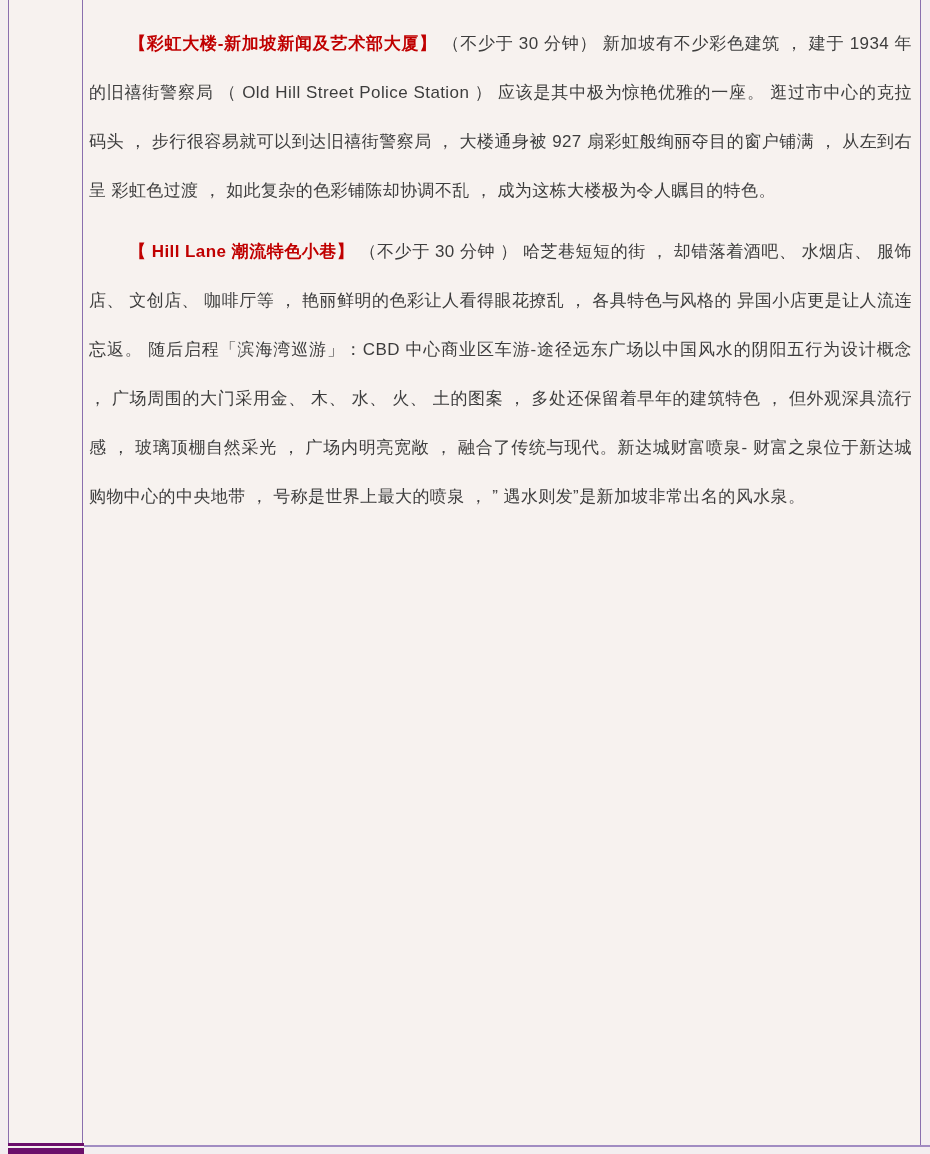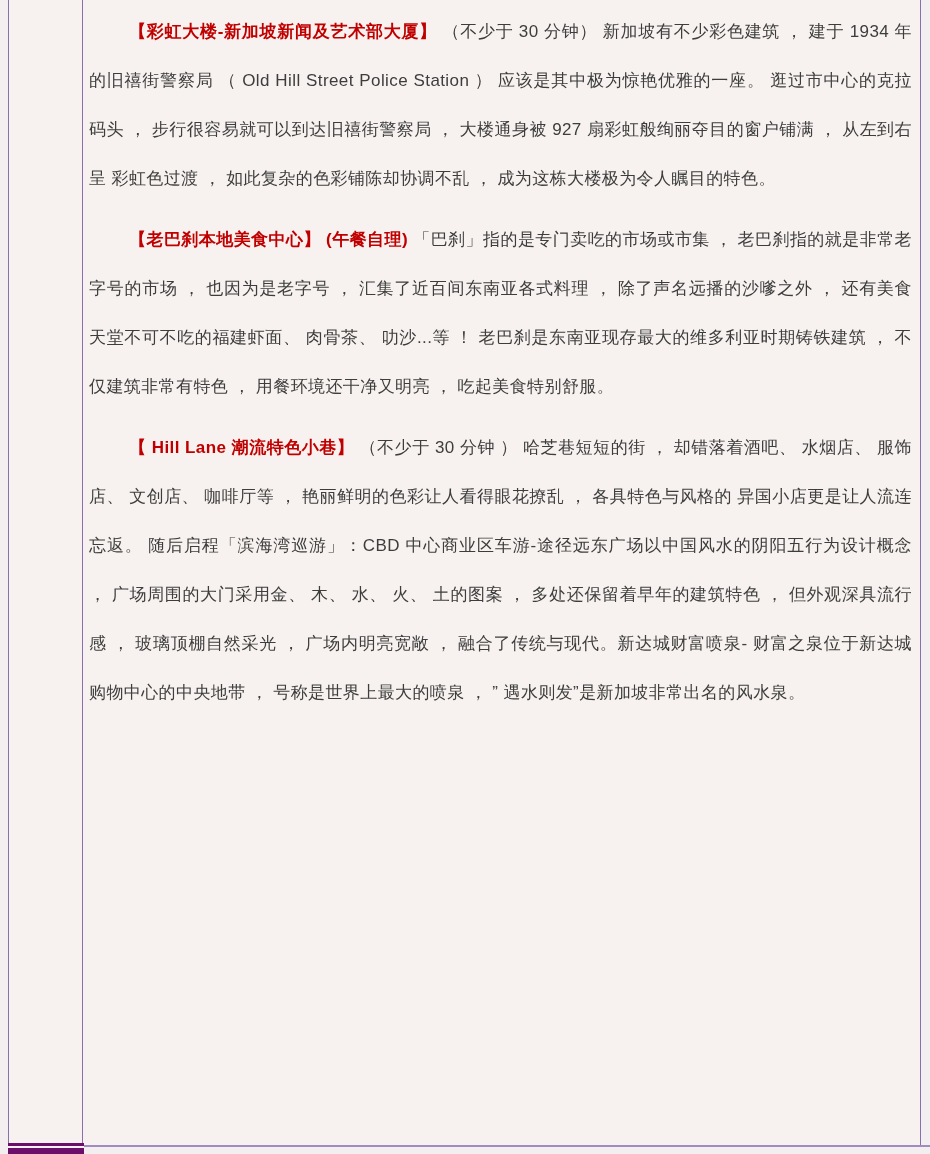--- a/index.html
+++ b/index.html
@@ -28,21 +28,21 @@
   }
   .dark-bar {
     position:absolute; left:8px; top:1148px; width:76px; height:6px;
     background:var(--dark-bar,#6b0f6b);
   }
   .day-col {
     position:absolute; left:9px; top:0; width:73px; height:1143px;
     background:var(--page-bg,#f7f2ef);
   }
   .text-cell {
-    position:absolute; left:83px; top:0; width:837px; height:879px;
+    position:absolute; left:83px; top:12px; width:837px; height:879px;
     padding:7px 8px 0 6px;
     overflow:hidden;
     background:var(--page-bg,#f7f2ef);
   }
   .para {
     font-size:17px;
     line-height:49px;
     letter-spacing:0.4px;
     color:var(--text,#3d3d3d);
     text-align:justify;
@@ -59,21 +59,20 @@
 </head>
 <body style="background: rgb(243, 238, 240);">
 
 <div class="table-area"></div>
 
 <div class="day-col"></div>
 
 <div class="text-cell">
   <div>
       <p class="para"><span class="seg-red">【彩虹大楼-新加坡新闻及艺术部大厦】</span><span class="seg-body"> （不少于 30 分钟） 新加坡有不少彩色建筑 ， 建于 1934 年的旧禧街警察局 （ Old Hill Street Police Station ） 应该是其中极为惊艳优雅的一座。 逛过市中心的克拉码头 ， 步行很容易就可以到达旧禧街警察局 ， 大楼通身被 927 扇彩虹般绚丽夺目的窗户铺满 ， 从左到右呈 彩虹色过渡 ， 如此复杂的色彩铺陈却协调不乱 ， 成为这栋大楼极为令人瞩目的特色。</span></p>
-      <p class="para"><span class="seg-red">【老巴刹本地美食中心】 (午餐自理)</span><span class="seg-body"> 「巴刹」指的是专门卖吃的市场或市集 ， 老巴刹指的就是非常老字号的市场 ， 也因为是老字号 ， 汇集了近百间东南亚各式料理 ， 除了声名远播的沙嗲之外 ， 还有美食天堂不可不吃的福建虾面、 肉骨茶、 叻沙...等 ！ 老巴刹是东南亚现存最大的维多利亚时期铸铁建筑 ， 不仅建筑非常有特色 ， 用餐环境还干净又明亮 ， 吃起美食特别舒服。</span></p>
       <p class="para"><span class="seg-red">【 Hill Lane 潮流特色小巷】</span><span class="seg-body"> （不少于 30 分钟 ） 哈芝巷短短的街 ， 却错落着酒吧、 水烟店、 服饰店、 文创店、 咖啡厅等 ， 艳丽鲜明的色彩让人看得眼花撩乱 ， 各具特色与风格的 异国小店更是让人流连忘返。 随后启程「滨海湾巡游」：CBD 中心商业区车游-途径远东广场以中国风水的阴阳五行为设计概念 ， 广场周围的大门采用金、 木、 水、 火、 土的图案 ， 多处还保留着早年的建筑特色 ， 但外观深具流行感 ， 玻璃顶棚自然采光 ， 广场内明亮宽敞 ， 融合了传统与现代。新达城财富喷泉- 财富之泉位于新达城购物中心的中央地带 ， 号称是世界上最大的喷泉 ， ” 遇水则发”是新加坡非常出名的风水泉。</span></p>
     </div>
 </div>
 
 <div class="vline vl-left"></div>
 <div class="vline vl-mid"></div>
 <div class="vline vl-right"></div>
 <div class="hl-table-bottom"></div>
 <div class="hl-daycell-top-line"></div>
 <div class="dark-bar"></div>

